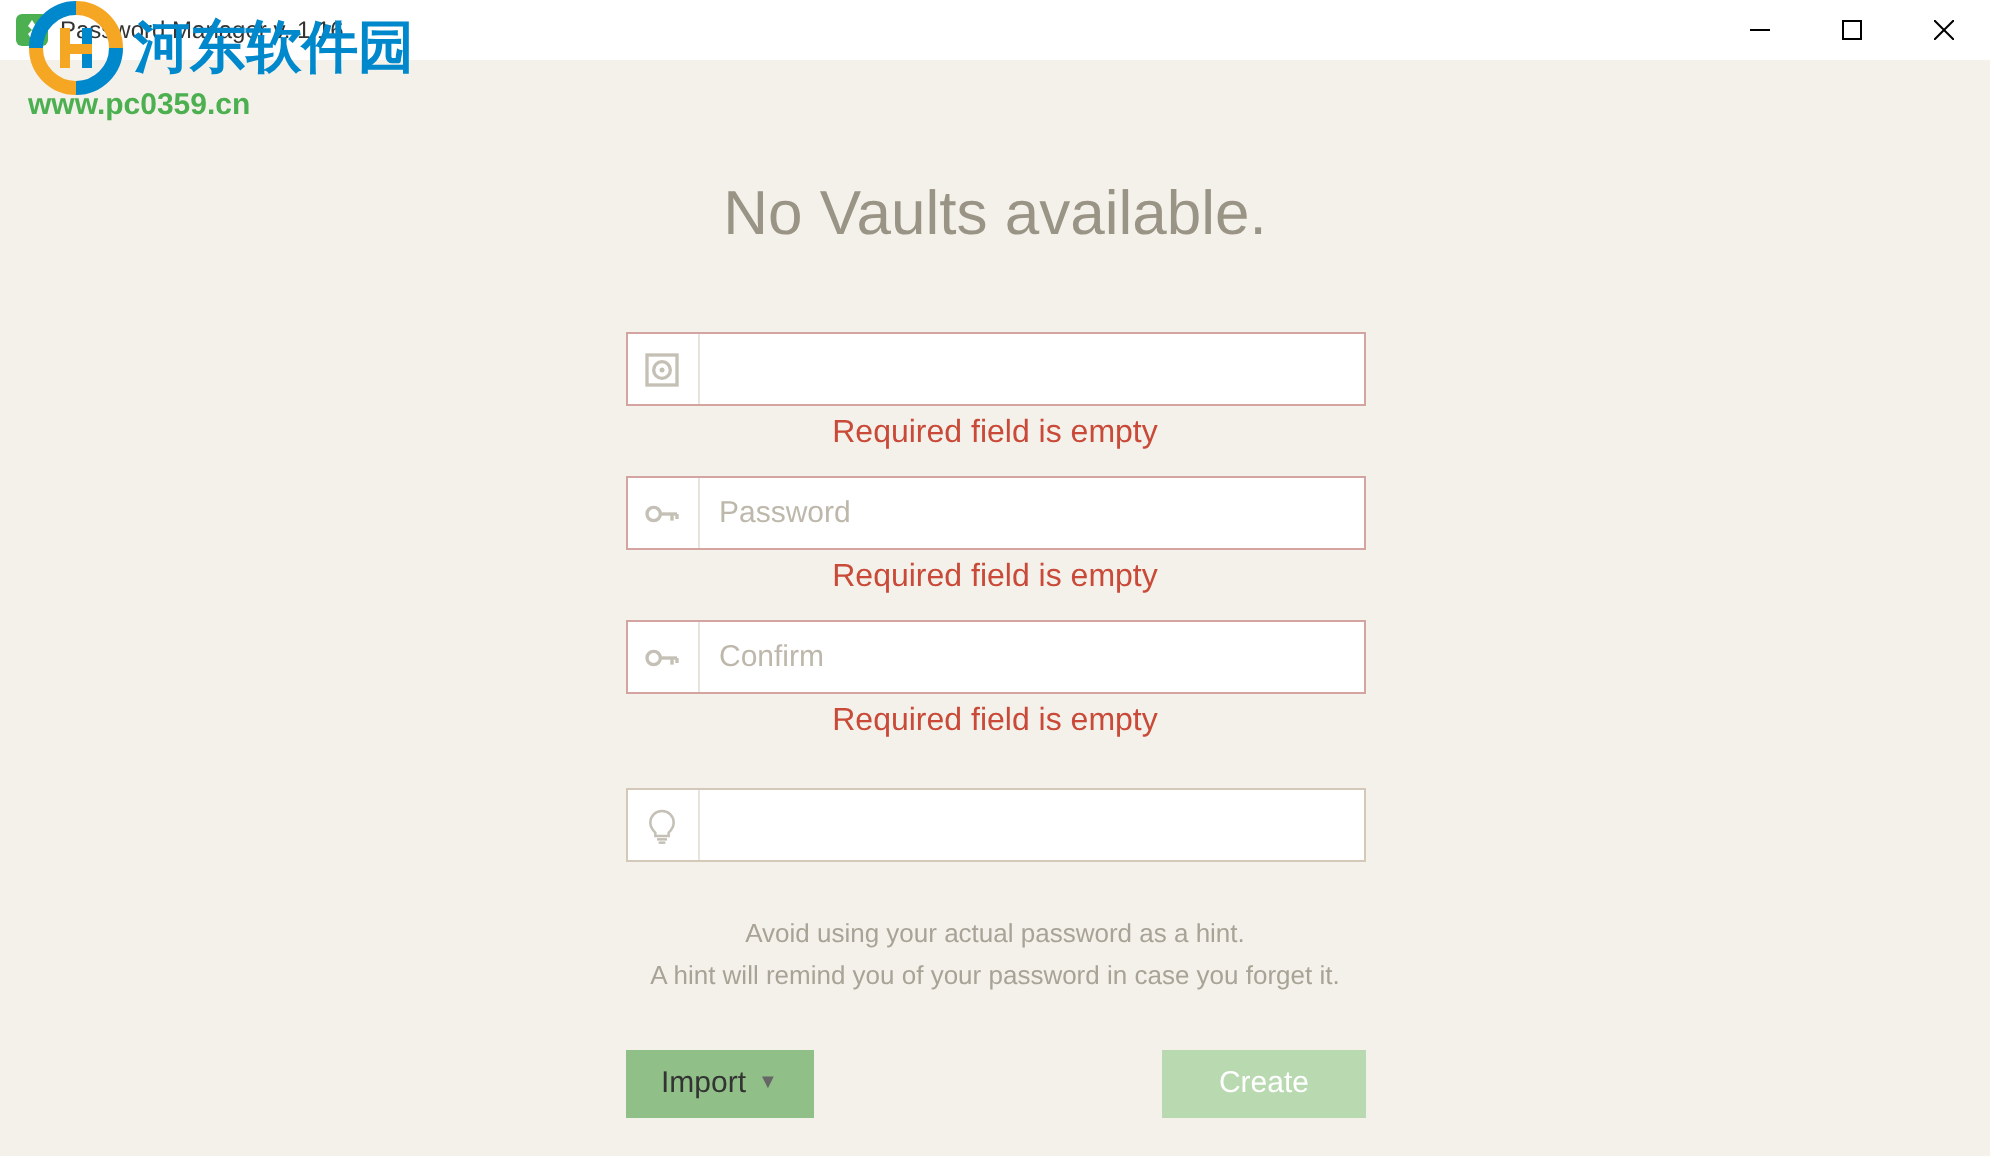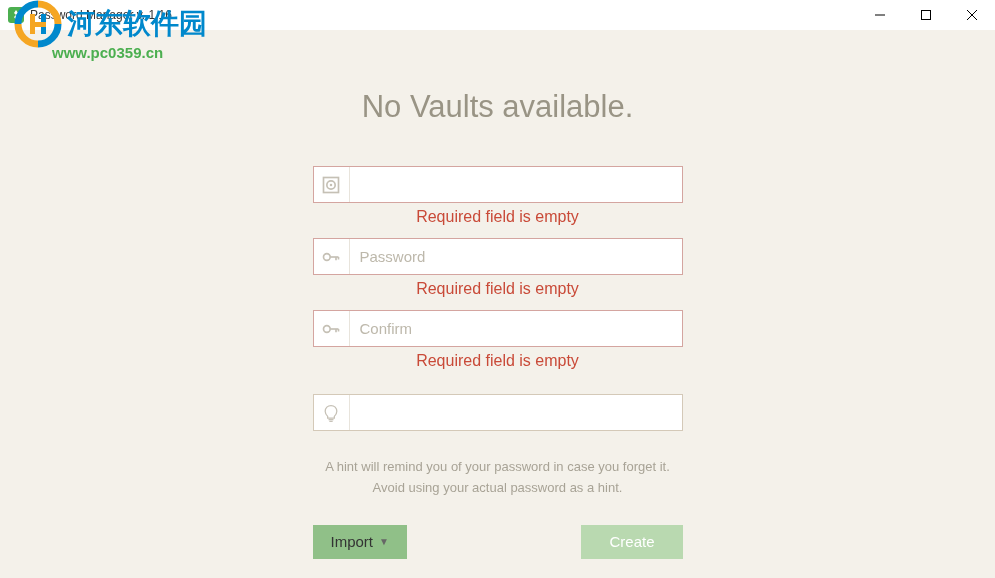--- a/index.html
+++ b/index.html
@@ -89,21 +89,20 @@
     .watermark-text {
       font-size: 28px;
       font-weight: bold;
       color: #0088cc;
     }
     
     .watermark-url {
       font-size: 15px;
       color: #4caf50;
       font-weight: bold;
-      margin-left: 38px;
       margin-top: -4px;
     }
     
     .content {
       display: flex;
       flex-direction: column;
       align-items: center;
       padding-top: 55px;
     }
     
@@ -315,22 +314,22 @@
         <svg class="icon-svg" viewBox="0 0 24 24">
             <path d="M12 3 C8 3 5 6 5 10 C5 13 7 15 8 16 L8 18 L16 18 L16 16 C17 15 19 13 19 10 C19 6 16 3 12 3 Z" fill="none" stroke="#c5c0b5" stroke-width="1.5"></path>
             <line x1="9" y1="20" x2="15" y2="20" stroke="#c5c0b5" stroke-width="1.5"></line>
             <line x1="10" y1="22" x2="14" y2="22" stroke="#c5c0b5" stroke-width="1.5"></line>
           </svg>
       </div>
     </div>
   </div>
 
   <div class="hint-text">
+    <div>Avoid using your actual password as a hint.</div>
     <div>A hint will remind you of your password in case you forget it.</div>
-    <div>Avoid using your actual password as a hint.</div>
   </div>
 
   <div class="button-row">
     <button class="btn btn-import">
       <span>Import</span>
       <span class="dropdown-arrow">▼</span>
     </button>
     <button class="btn btn-create">
       <span>Create</span>
     </button>

